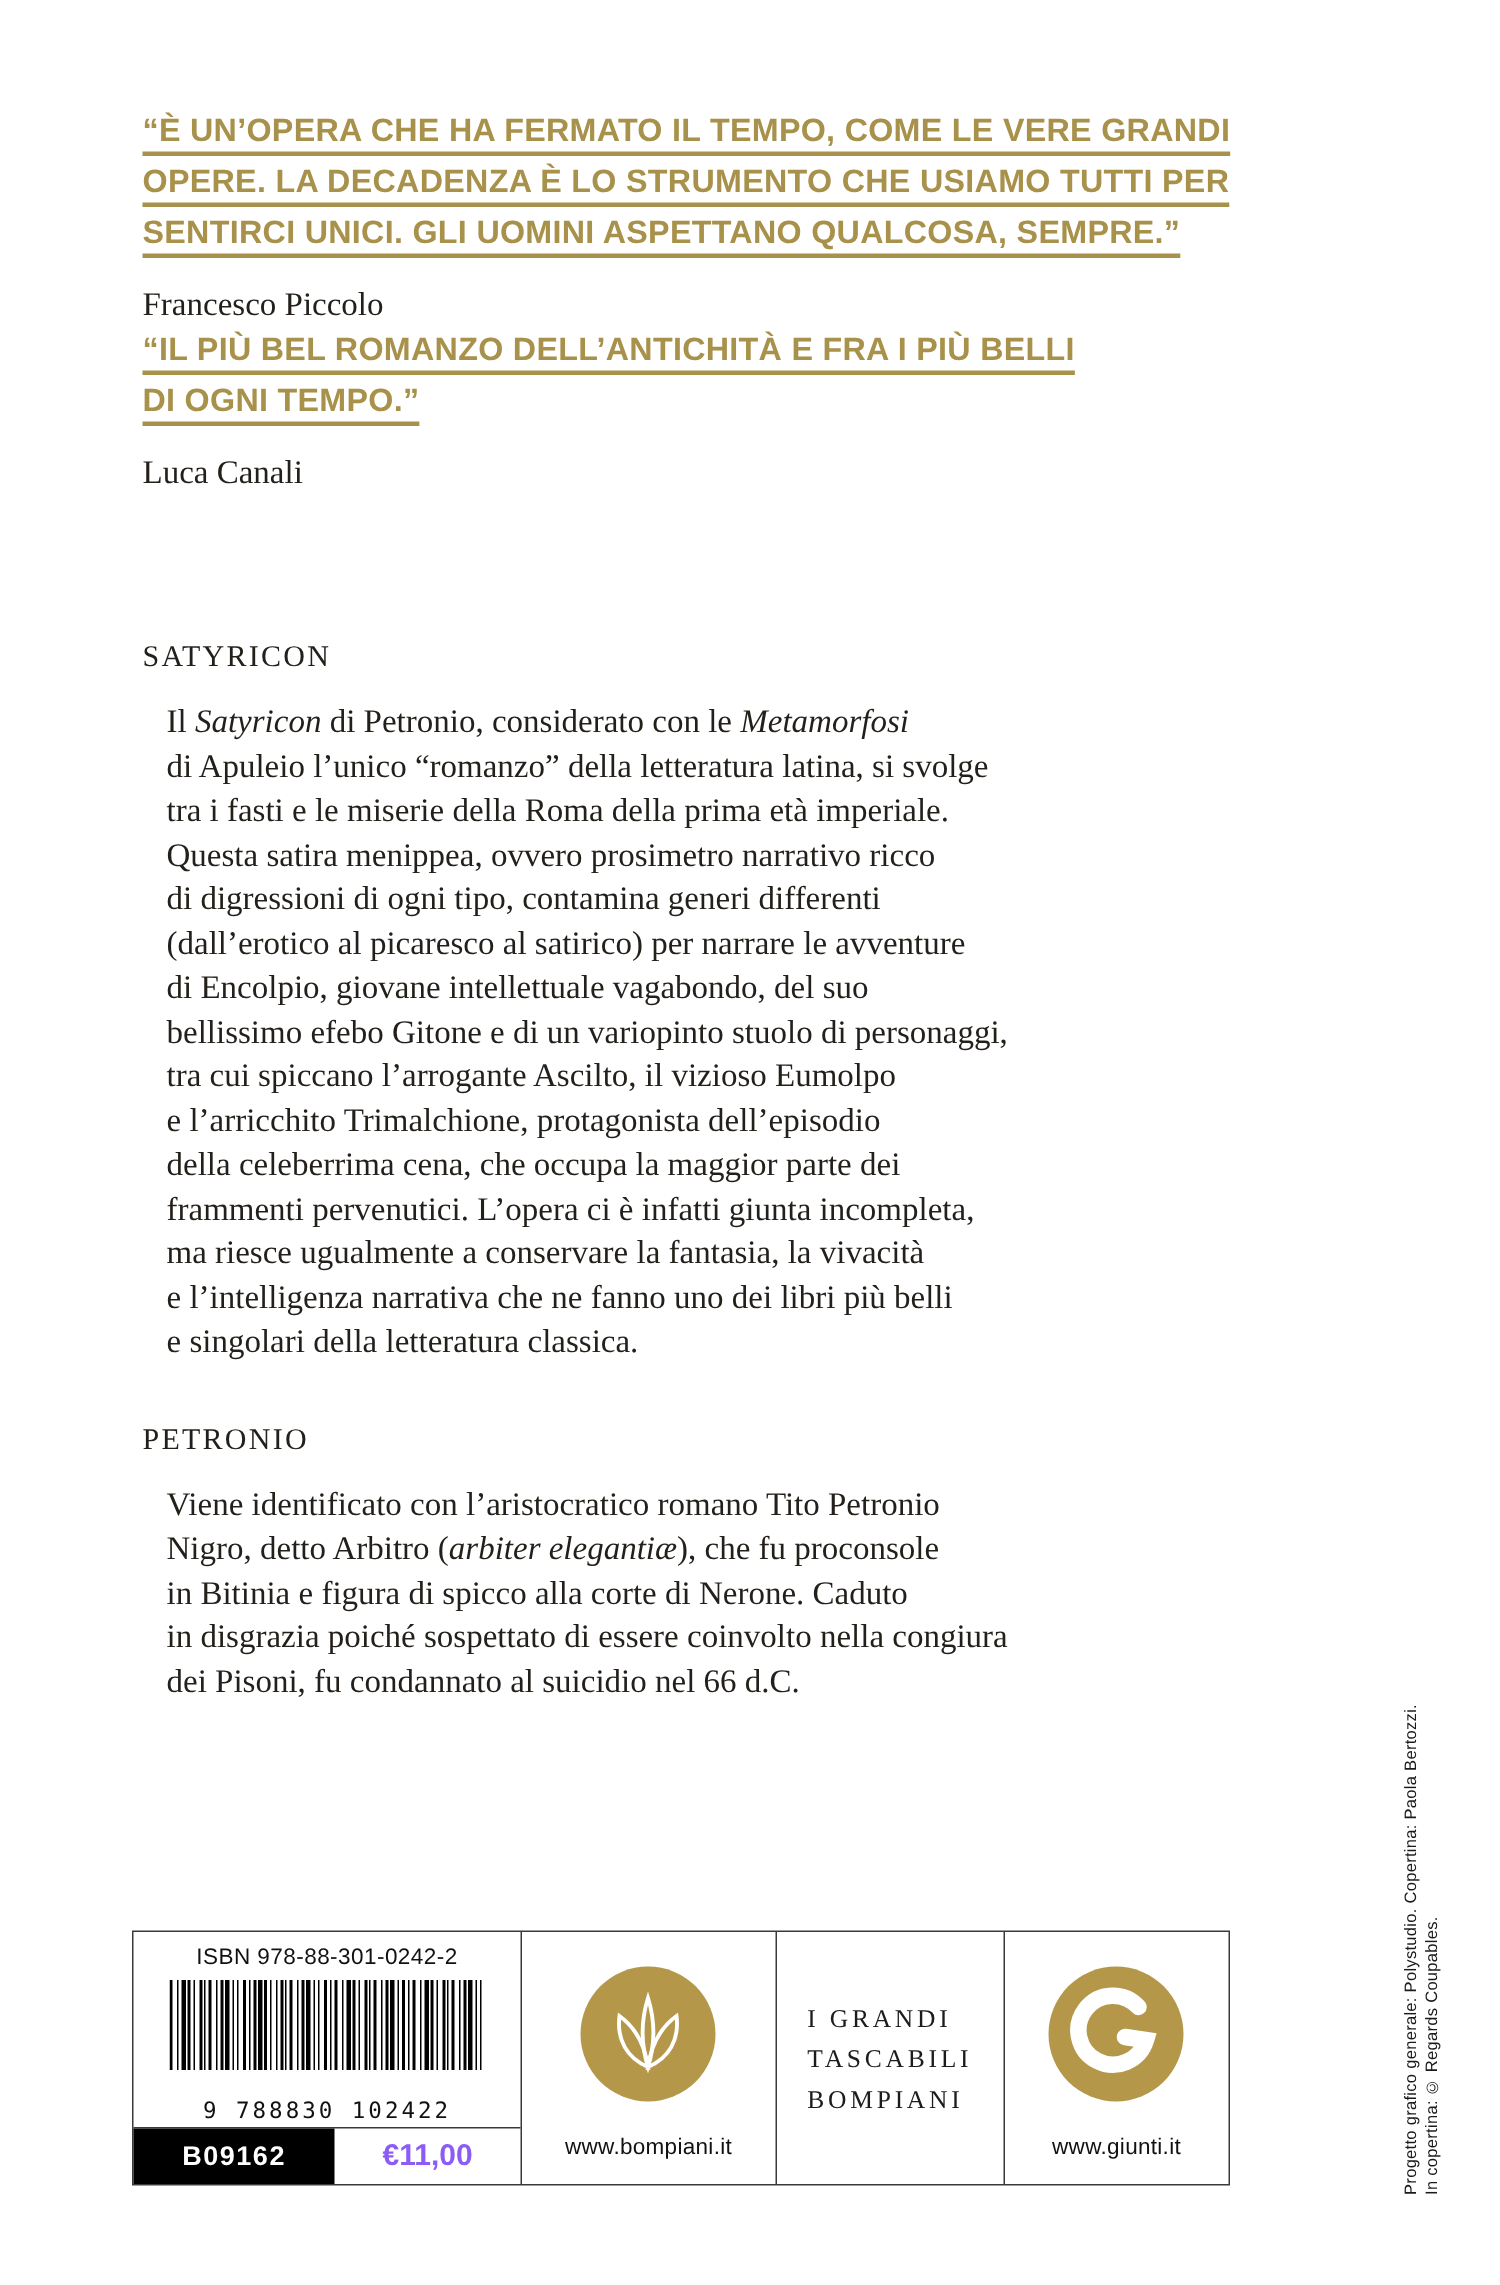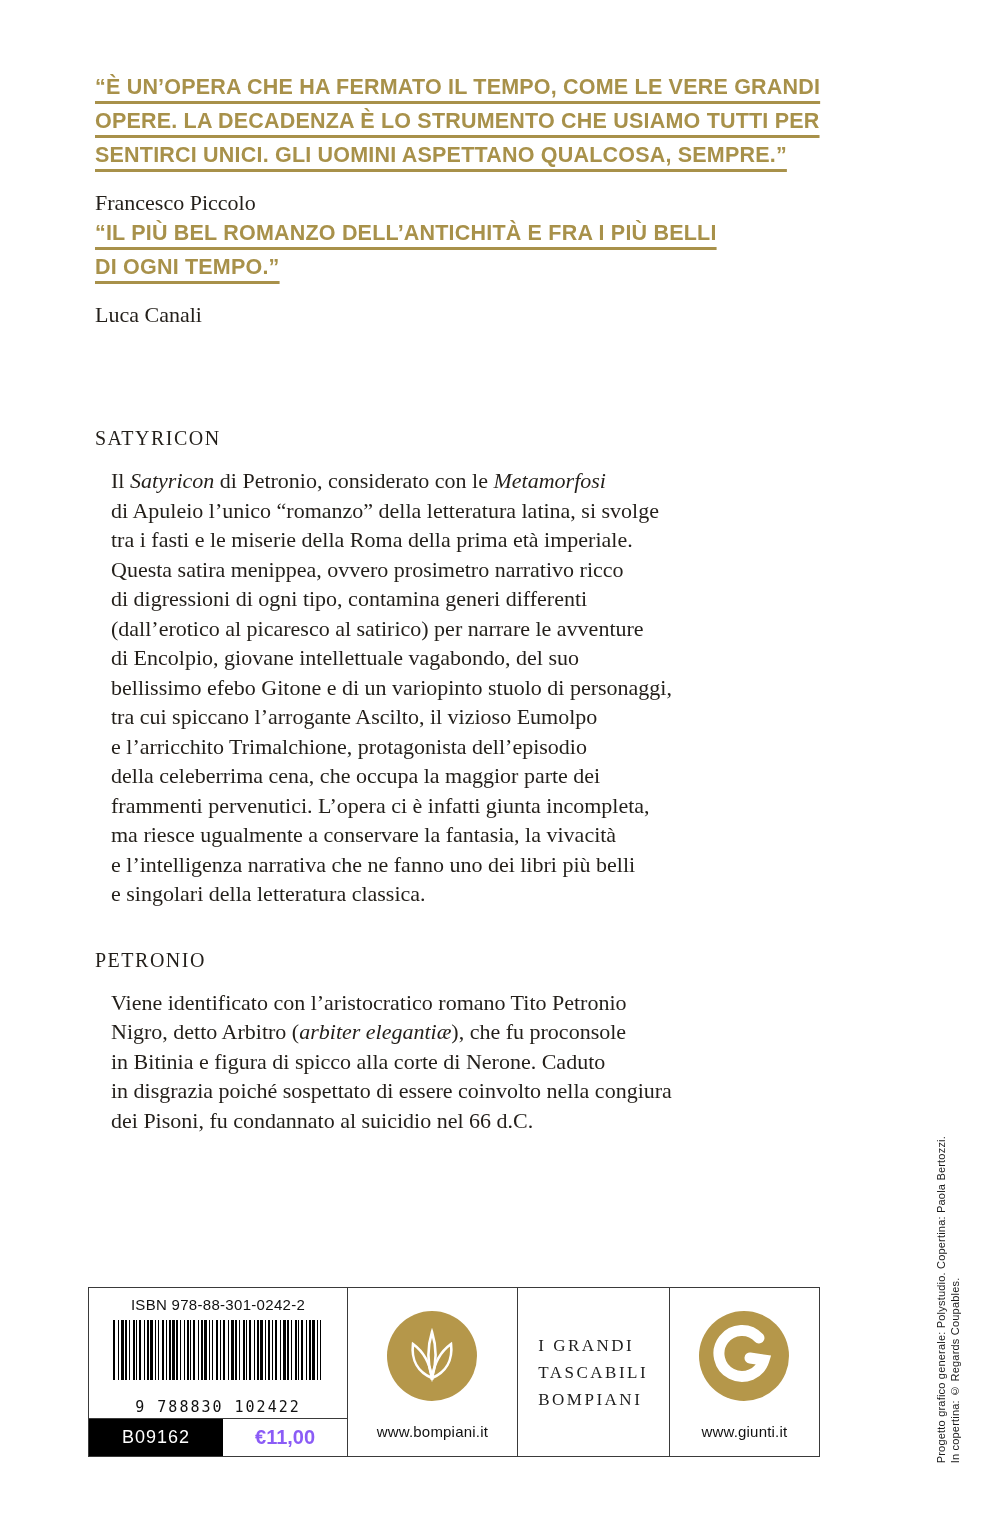--- a/index.html
+++ b/index.html
@@ -56,21 +56,21 @@
   .barcode{display:block;margin-top:4px;}
   .barcode-digits{
     font-family:"DejaVu Sans Mono", monospace;font-size:15px;letter-spacing:2px;
     margin-top:2px;color:#111;
   }
   .price-row{
     height:37px;border-top:1px solid #3a3a3a;display:flex;align-items:stretch;
   }
   .code-cell{
     flex:0 0 52%;background:#000;color:#fff;display:flex;align-items:center;justify-content:center;
-    font-weight:normal;font-size:18px;letter-spacing:1px;
+    font-weight:bold;font-size:18px;letter-spacing:1px;
   }
   .price-cell{
     flex:1;display:flex;align-items:center;justify-content:center;
     font-weight:bold;font-size:20px;color:#8b5cf6;
   }
 
   .series-text{
     font-family:"Liberation Serif", serif;font-size:17px;line-height:27px;
     letter-spacing:2.5px;white-space:pre-line;text-align:left;color:#1c1c1c;
   }

